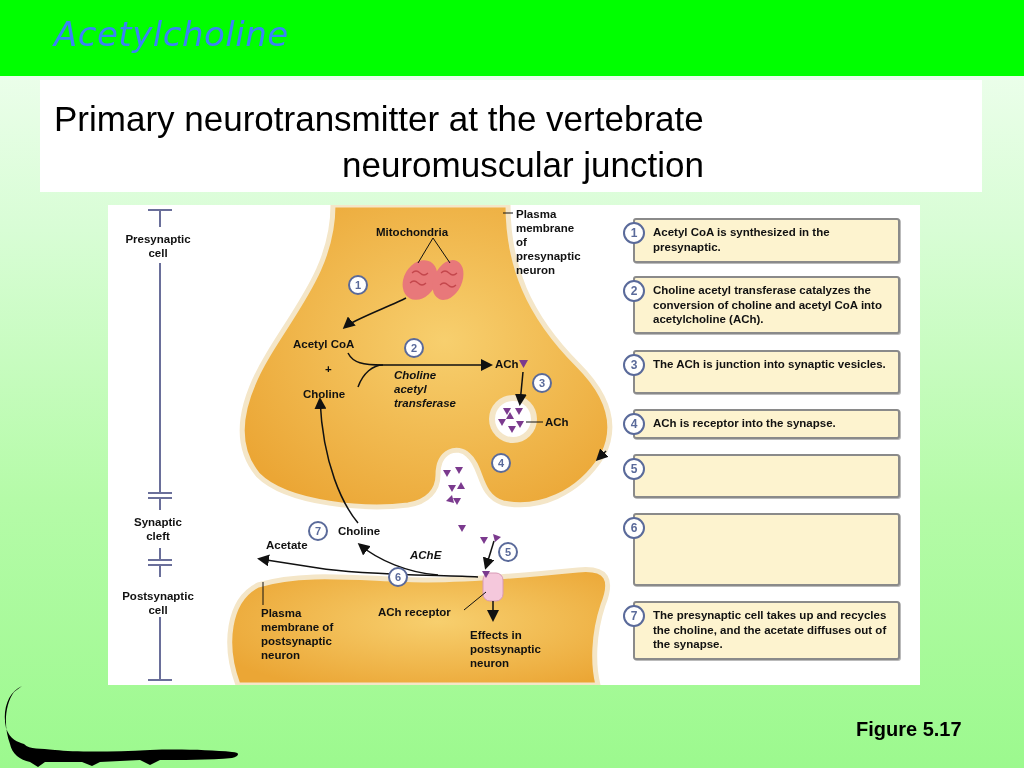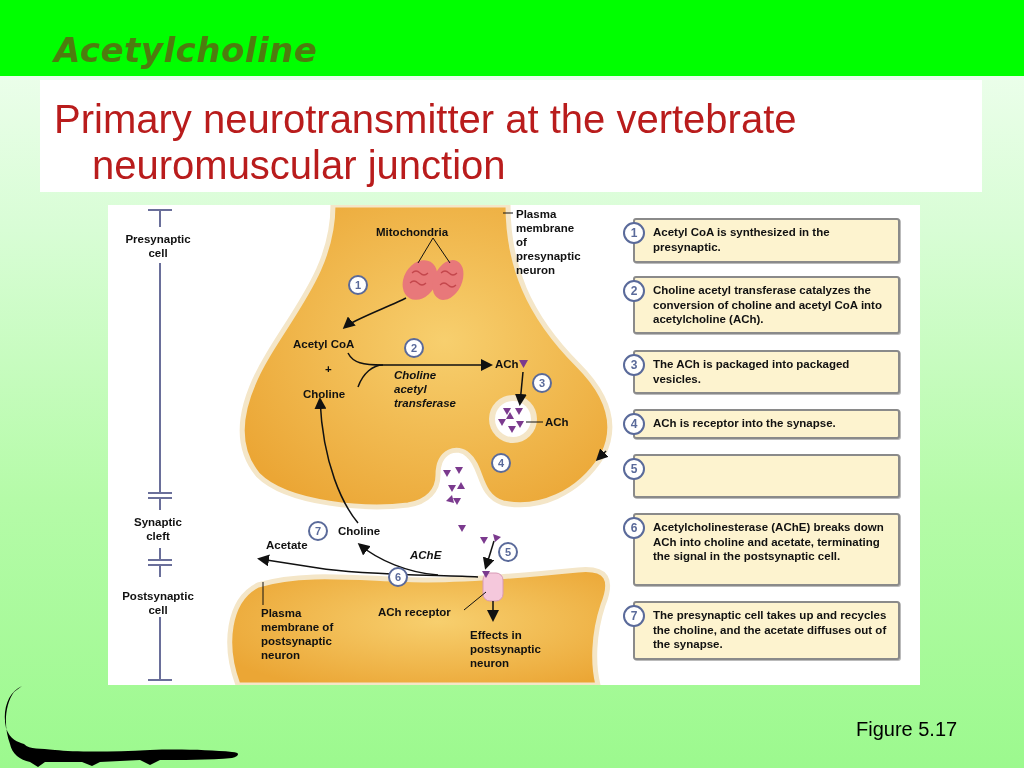--- a/index.html
+++ b/index.html
@@ -7,32 +7,32 @@
     width:1024px; height:768px; position:relative; overflow:hidden;
     background: linear-gradient(to bottom, #f4fff4 0%, #d8fdd5 30%, #b5fba8 65%, #9cf98e 100%);
     font-family: "Liberation Sans", sans-serif;
   }
   .titlebar {
     position:absolute; left:0; top:0; width:1024px; height:76px;
     background:#00ff00;
   }
   .title {
     position:absolute; left:54px; top:14px;
-    font-family: "DejaVu Sans", sans-serif; font-weight:bold; font-style:italic;
-    font-size:34px; color:#4d7c0f; letter-spacing:0.5px;margin-top:16px;
+    font-family: "DejaVu Sans", sans-serif; font-weight:normal; font-style:italic;
+    font-size:34px; color:#3b82f6; letter-spacing:0.5px;
   }
   .subtitle-box {
     position:absolute; left:40px; top:80px; width:942px; height:112px;
     background:#fff;
   }
   .subtitle {
     position:absolute; left:54px; top:96px; width:900px;
-    font-size:40px; line-height:46px; color:#b91c1c;
-  }
-  .subtitle .l2 { display:block; padding-left:38px; }
+    font-size:35px; line-height:46px; color:#000000;
+  }
+  .subtitle .l2 { display:block; padding-left:38px;text-align:center; }
   .figure {
     position:absolute; left:108px; top:205px; width:812px; height:480px;
     background:#fff;
   }
   .figure svg { position:absolute; left:0; top:0; }
   .lbl { font-family:"Liberation Sans", sans-serif; font-weight:bold; font-size:11.5px; fill:#111; }
   .lbl-i { font-style:italic; }
   .step-box {
     position:absolute; left:525px; width:267px;
     background:#fdf3cf; border:2px solid #8a8a8a; border-radius:3px;
@@ -40,21 +40,21 @@
     font-weight:bold; font-size:11.5px; line-height:14.5px; color:#111;
     padding:5px 6px 5px 18px; box-sizing:border-box;
   }
   .step-num {
     position:absolute; left:-12px; top:2px; width:18px; height:18px;
     border:2px solid #5a6a9a; border-radius:50%; background:#fff;
     color:#5a6a9a; font-size:12px; font-weight:bold; text-align:center; line-height:18px;
   }
   .figure-caption {
     position:absolute; left:856px; top:718px;
-    font-weight:normal; font-size:20px; color:#000;
+    font-weight:bold; font-size:20px; color:#000;
   }
   .gator { position:absolute; left:0; top:670px; }
 </style>
 </head>
 <body>
 
 <div class="titlebar"></div>
 <div class="title">Acetylcholine</div>
 
 <div class="subtitle-box"></div>
@@ -215,32 +215,31 @@
   <div class="step-box" style="top:13px;height:45px;">
     <span class="step-num">1</span>
     <span>Acetyl CoA is synthesized in the presynaptic.</span>
   </div>
   <div class="step-box" style="top:71px;height:58px;">
     <span class="step-num">2</span>
     <span>Choline acetyl transferase catalyzes the conversion of choline and acetyl CoA into acetylcholine (ACh).</span>
   </div>
   <div class="step-box" style="top:145px;height:44px;">
     <span class="step-num">3</span>
-    <span>The ACh is packaged into packaged vesicles.</span>
+    <span>The ACh is junction into synaptic vesicles.</span>
   </div>
   <div class="step-box" style="top:204px;height:30px;">
     <span class="step-num">4</span>
     <span>ACh is receptor into the synapse.</span>
   </div>
   <div class="step-box" style="top:249px;height:44px;">
     <span class="step-num">5</span>
   </div>
   <div class="step-box" style="top:308px;height:73px;">
     <span class="step-num">6</span>
-    <span>Acetylcholinesterase (AChE) breaks down ACh into choline and acetate, terminating the signal in the postsynaptic cell.</span>
   </div>
   <div class="step-box" style="top:396px;height:59px;">
     <span class="step-num">7</span>
     <span>The presynaptic cell takes up and recycles the choline, and the acetate diffuses out of the synapse.</span>
   </div>
 </div>
 
 <svg class="gator" width="250" height="98" viewBox="0 0 250 98">
   <path fill="#000" d="M22,16 C8,22 2,40 6,58 C10,70 18,72 24,74 C30,80 40,78 55,80 C75,82 110,82 150,80 C180,79 210,80 232,82 C240,82 240,86 232,88 C210,90 180,90 160,90 L150,95 L140,90 L100,92 L92,96 L82,92 L45,92 L38,97 L30,92 C20,90 12,84 10,74 C4,58 4,36 14,22 Z"></path>
 </svg>

